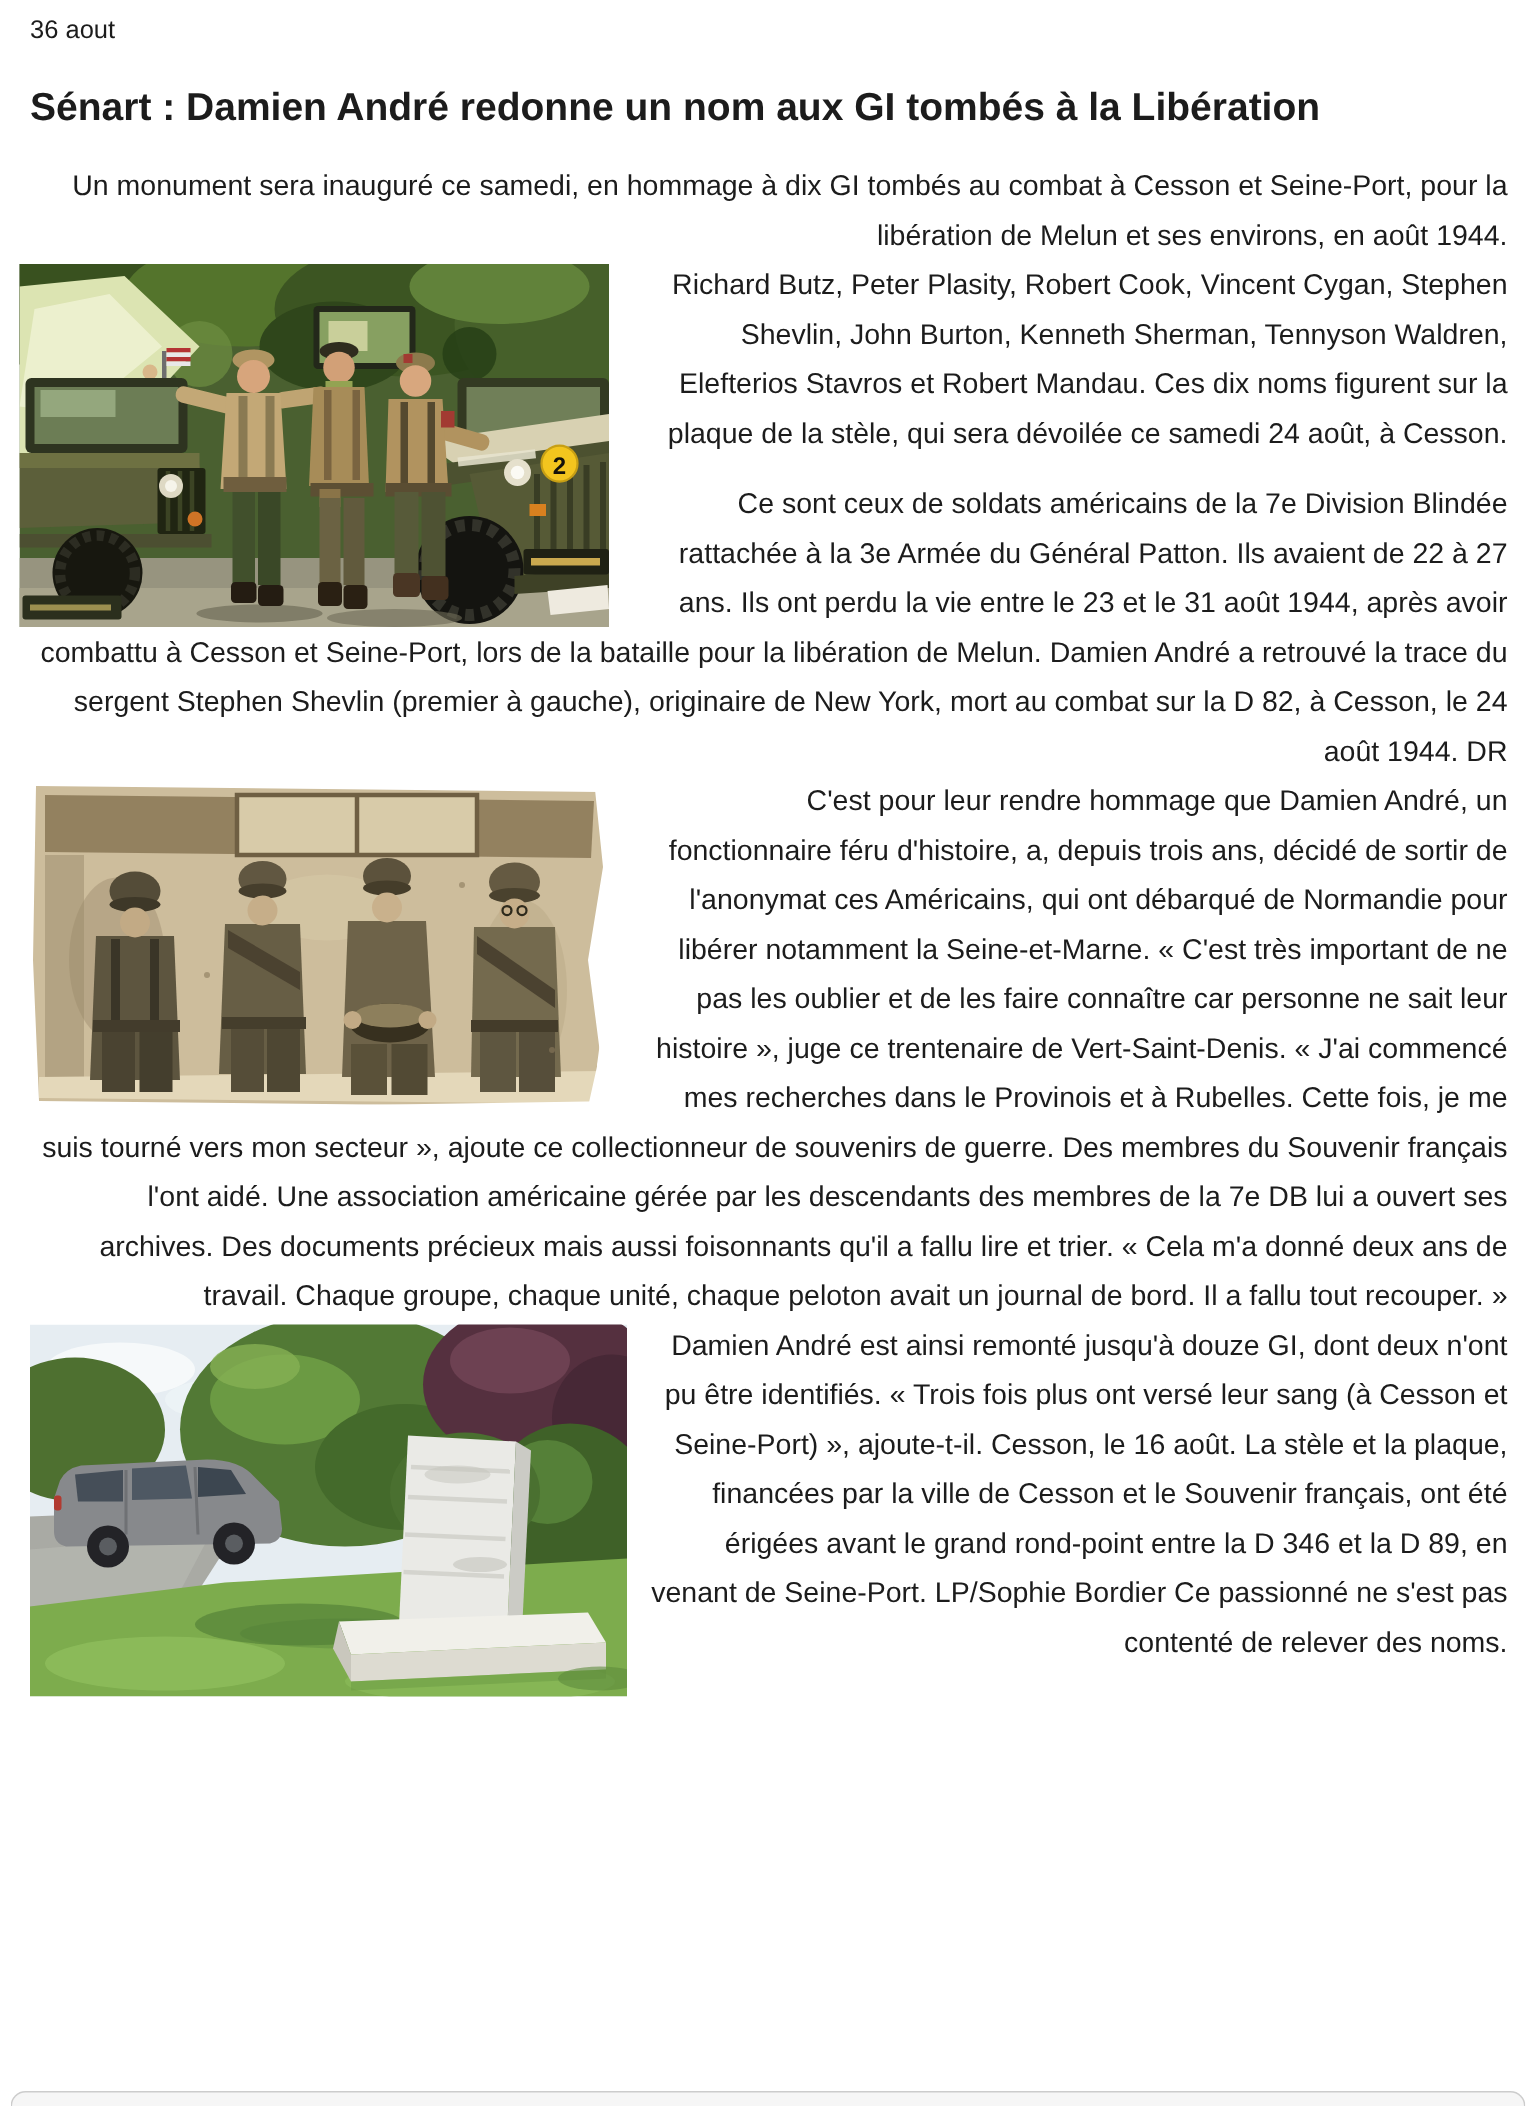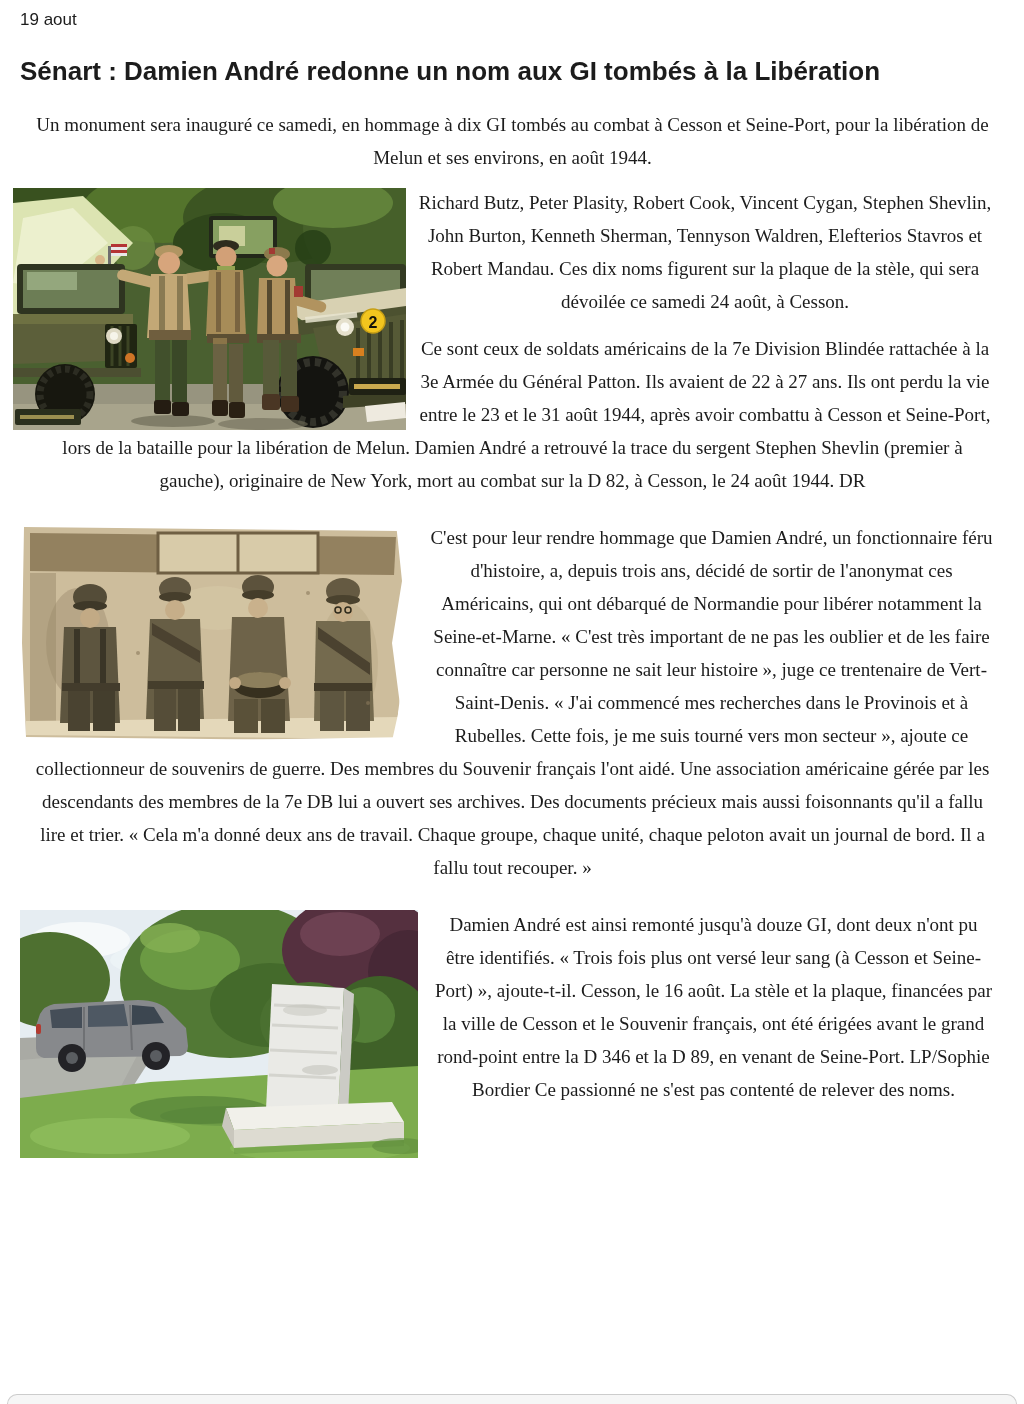--- a/index.html
+++ b/index.html
@@ -8,21 +8,21 @@
     width:1024px;height:1404px;
     background:#ffffff;
     font-family:"Liberation Sans",sans-serif;
     color:#1c1c1c;
     overflow:hidden;
     box-sizing:border-box;
     padding:0 19px 0 20px;
   }
   .date{padding-top:9px;font-size:17px;line-height:21px;}
   h1.title{font-size:26px;line-height:32px;font-weight:700;margin:25px 0 0 0;}
-  p{font-size:19px;line-height:33px;margin:12px;text-align:center;font-family:Liberation Serif, serif;}
+  p{font-size:19px;line-height:33px;margin:0;text-align:right;}
   .standfirst{margin-top:21px;}
   section.block{margin:0;}
   .block-a{margin-top:14px;}
   .block-b{margin-top:6px;}
   .block-c{margin-top:30px;}
   .block-a p + p{margin-top:14px;}
   figure{margin:0;float:left;}
   .photo-jeep{margin:2px 11px 0 -7px;}
   .photo-vintage{margin:2px 18px 0 -2px;}
   .photo-stele{margin:2px 16px 0 0;}
@@ -33,21 +33,21 @@
     border:1px solid #cccccc;border-bottom:none;
     border-radius:10px 10px 0 0;
     background:#f6f6f6;
   }
 </style>
 </head>
 <body>
 
 <div class="page">
 
-  <div class="date">19 aout</div>
+  <div class="date">36 aout</div>
 
   <h1 class="title">Sénart : Damien André redonne un nom aux GI tombés à la Libération</h1>
 
   <p class="standfirst">Un monument sera inauguré ce samedi, en hommage à dix GI tombés au combat à Cesson et Seine-Port, pour la libération de Melun et ses environs, en août 1944.</p>
 
   <section class="block block-a">
     <figure class="photo-jeep">
       <svg width="393" height="242" viewBox="0 0 393 242">
         <rect width="393" height="242" fill="#4a6030"></rect>
         <ellipse cx="40" cy="30" rx="70" ry="45" fill="#39511f"></ellipse>

